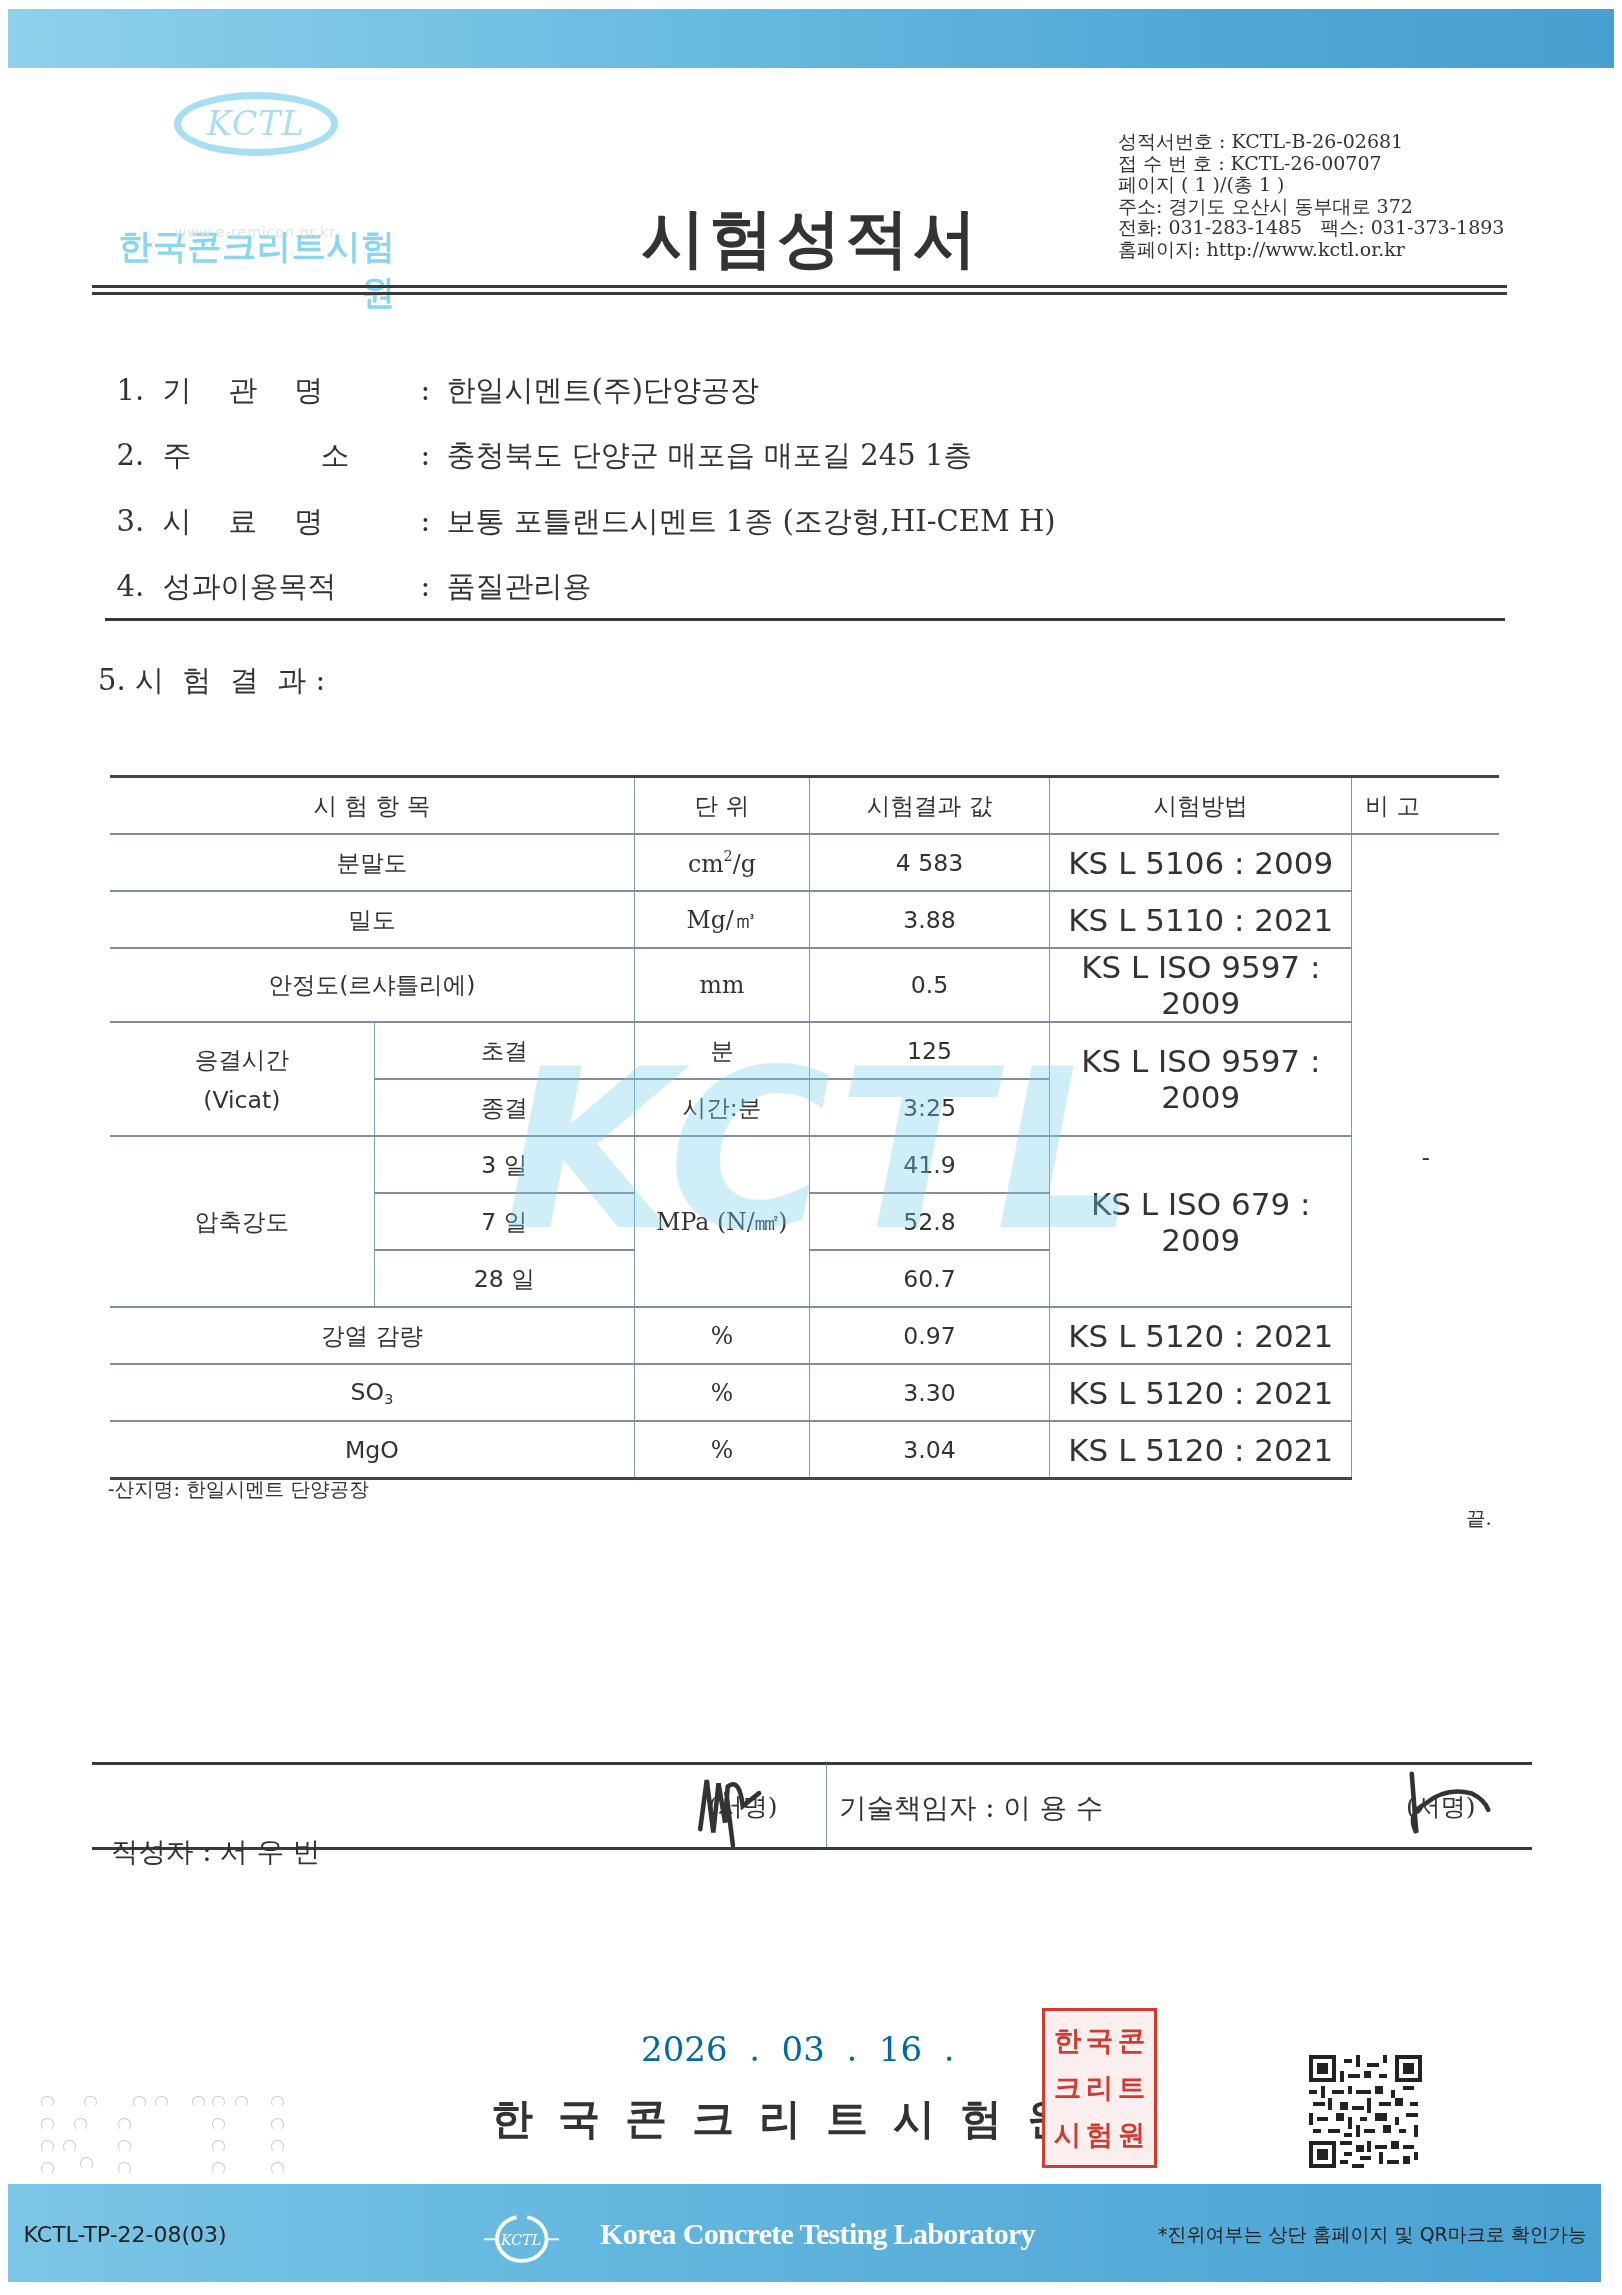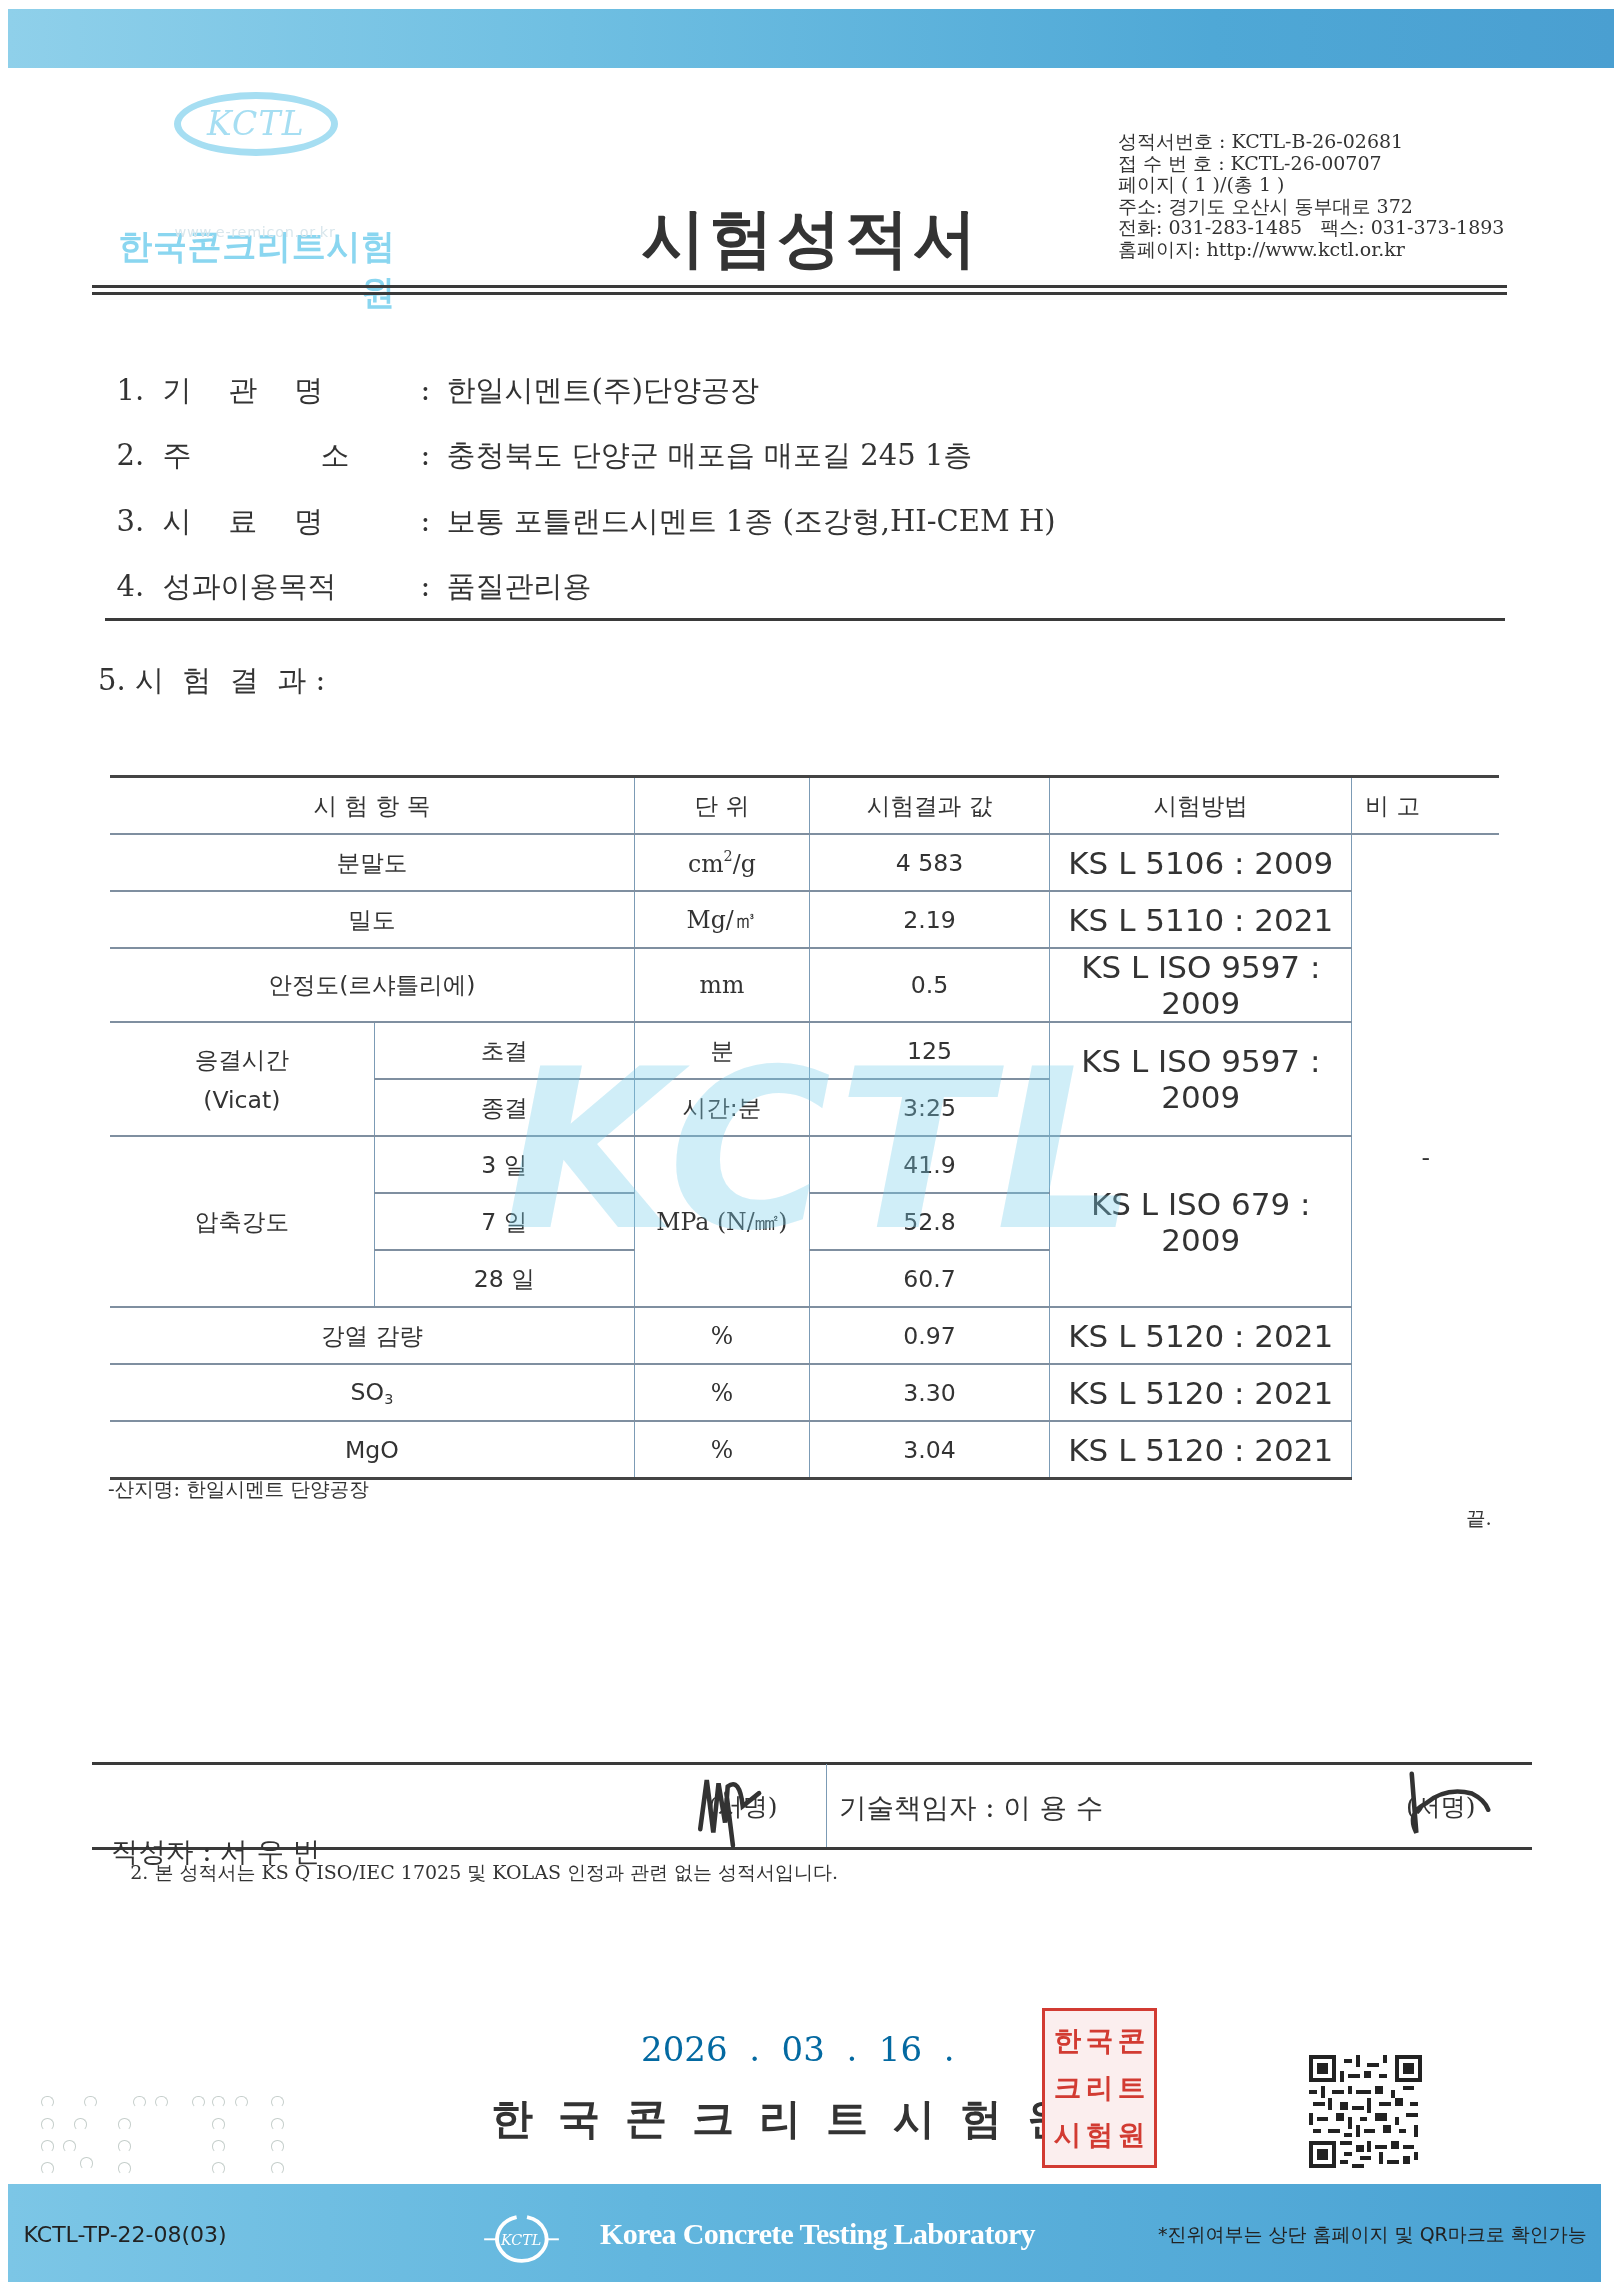--- a/index.html
+++ b/index.html
@@ -173,21 +173,21 @@
   <tr>
     <td colspan="2">분말도</td>
     <td class="serifcell"><span>cm</span><span class="sup">2</span><span>/g</span></td>
     <td>4 583</td>
     <td class="method">KS L 5106 : 2009</td>
     <td class="remark" rowspan="11">-</td>
   </tr>
   <tr>
     <td colspan="2">밀도</td>
     <td class="serifcell">Mg/㎥</td>
-    <td>2.19</td>
+    <td>3.88</td>
     <td class="method">KS L 5110 : 2021</td>
   </tr>
   <tr>
     <td colspan="2">안정도(르샤틀리에)</td>
     <td class="serifcell">mm</td>
     <td>0.5</td>
     <td class="method">KS L ISO 9597 : 2009</td>
   </tr>
   <tr>
     <td rowspan="2">
@@ -252,21 +252,21 @@
 <div class="sig-stamp" style="left:708px;">(서명)</div>
 <svg class="scribble" style="left:687px;top:1767px;" width="118" height="85" viewBox="0 0 180 130">
   <path d="M20 95 L30 20 L40 100 L48 25 L58 85 L62 30 Q80 15 85 60 L110 40 M60 40 L70 120" stroke="#333" stroke-width="7" fill="none" stroke-linecap="round"></path>
 </svg>
 <div class="sig-text" style="left:839px;">기술책임자 : 이 용 수</div>
 <div class="sig-stamp" style="left:1406px;">(서명)</div>
 <svg class="scribble" style="left:1400px;top:1767px;" width="98" height="79" viewBox="0 0 150 120">
   <path d="M18 10 L25 100 Q10 70 40 55 Q70 30 110 40 Q130 50 135 65" stroke="#333" stroke-width="7" fill="none" stroke-linecap="round"></path>
 </svg>
 
-<div class="notes"><div>      2. 본 성적서는 KS Q ISO/IEC 17025 및 KOLAS 인정과 관련 없는 성적서입니다.</div></div>
+<div class="notes"></div>
 
 <div class="date">2026  .  03  .  16  .</div>
 <div class="org-sign">한국콘크리트시험원장</div>
 <div class="seal">
   <span>한</span>
   <span>국</span>
   <span>콘</span>
   <span>크</span>
   <span>리</span>
   <span>트</span>

